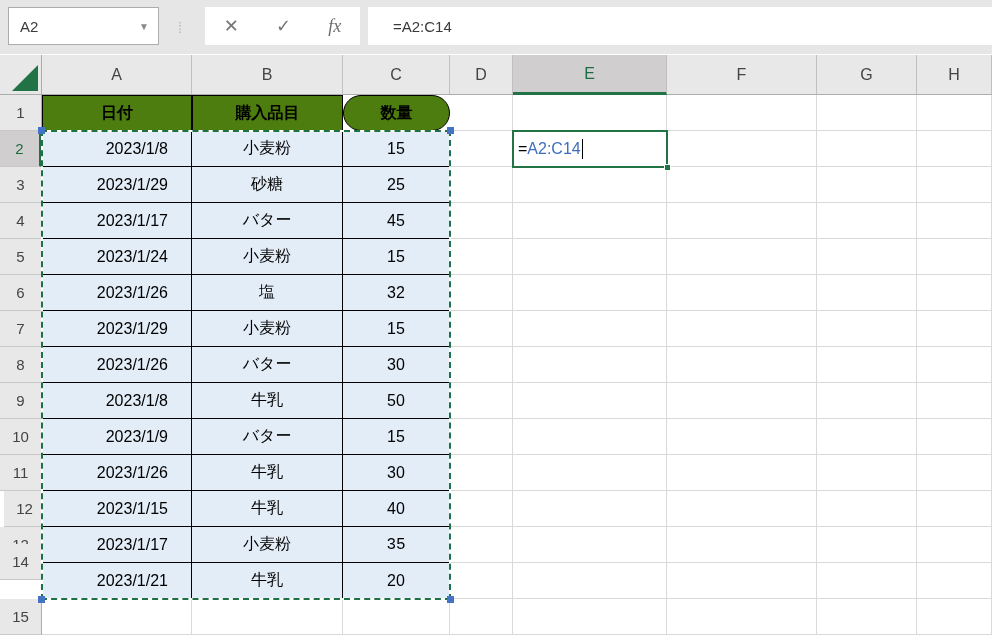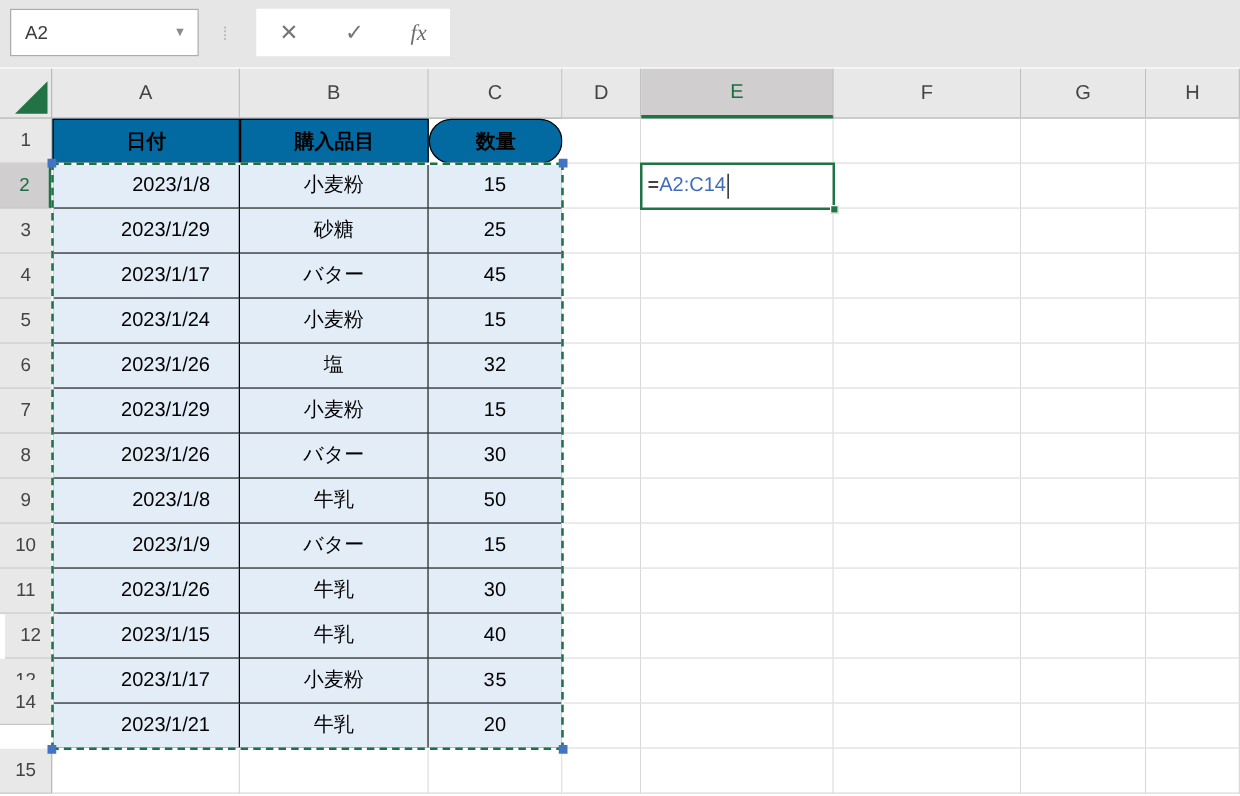--- a/index.html
+++ b/index.html
@@ -33,21 +33,21 @@
   .corner .tri { position:absolute; right:3px; bottom:3px; width:0; height:0;
                  border-left:26px solid transparent; border-bottom:26px solid #217346; }
   .colhead { background:#E9E8E8; border-right:1px solid #C0C0C0; border-bottom:1px solid #ACACAC;
              justify-content:center; font-size:16px; color:#444; }
   .colhead.active { background:#D0CECE; color:#1E6C41; border-bottom:3px solid #217346; }
   .rowhead { background:#E9E8E8; border-right:1px solid #ACACAC; border-bottom:1px solid #C8C8C8;
              justify-content:center; font-size:15px; color:#444; }
   .rowhead.active { background:#D0CECE; color:#1E6C41; border-right:3px solid #217346; }
   .cell { background:#fff; border-right:1px solid #D9D9D9; border-bottom:1px solid #D9D9D9;
           font-size:16px; color:#000; }
-  .cell.t-head { background:#0369a1; font-weight:bold; border:1px solid #000;
+  .cell.t-head { background:#4d7c0f; font-weight:bold; border:1px solid #000;
                  justify-content:center;text-align:center; }
   .cell.t-data { background:#E3EDF8; border-right:1px solid #000; border-bottom:1px solid #000; }
   .cell.b-left { border-left:1px solid #000; }
   .cell.c-center { justify-content:center; }
   .cell.c-right { justify-content:flex-end; padding-right:23px;text-align:center; }
 
   
   .ants-white { position:absolute; left:41px; top:75px; width:410px; height:470px;
                 border:2px solid #fff; z-index:4; pointer-events:none; }
   .ants { position:absolute; left:41px; top:75px; width:410px; height:470px;
@@ -76,20 +76,23 @@
   <div class="toolbar">
     <div class="namebox">
       <span class="val">A2</span>
       <span class="nb-arrow">▼</span>
     </div>
     <div class="dots">⁞</div>
     <div class="fbtns">
       <button class="fbtn">✕</button>
       <button class="fbtn">✓</button>
       <button class="fbtn fx">fx</button>
+    </div>
+    <div class="formulabar">
+      <span class="val">=A2:C14</span>
     </div>
   </div>
 
   <div class="sheet">
     <div id="cells-layer">
         <div class="corner" style="left: 0px; top: 0px; width: 42px; height: 40px;">
           <span class="tri"></span>
         </div>
         <div class="colhead" style="left: 42px; top: 0px; width: 150px; height: 40px;">A</div>
         <div class="colhead" style="left: 192px; top: 0px; width: 151px; height: 40px;">B</div>

